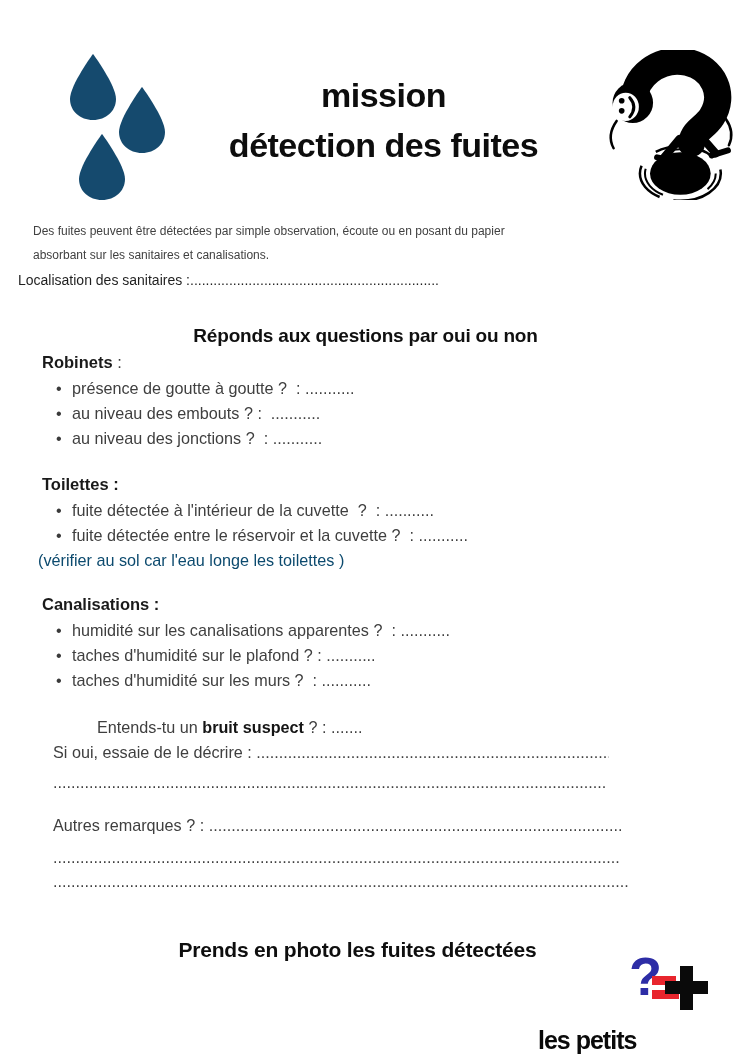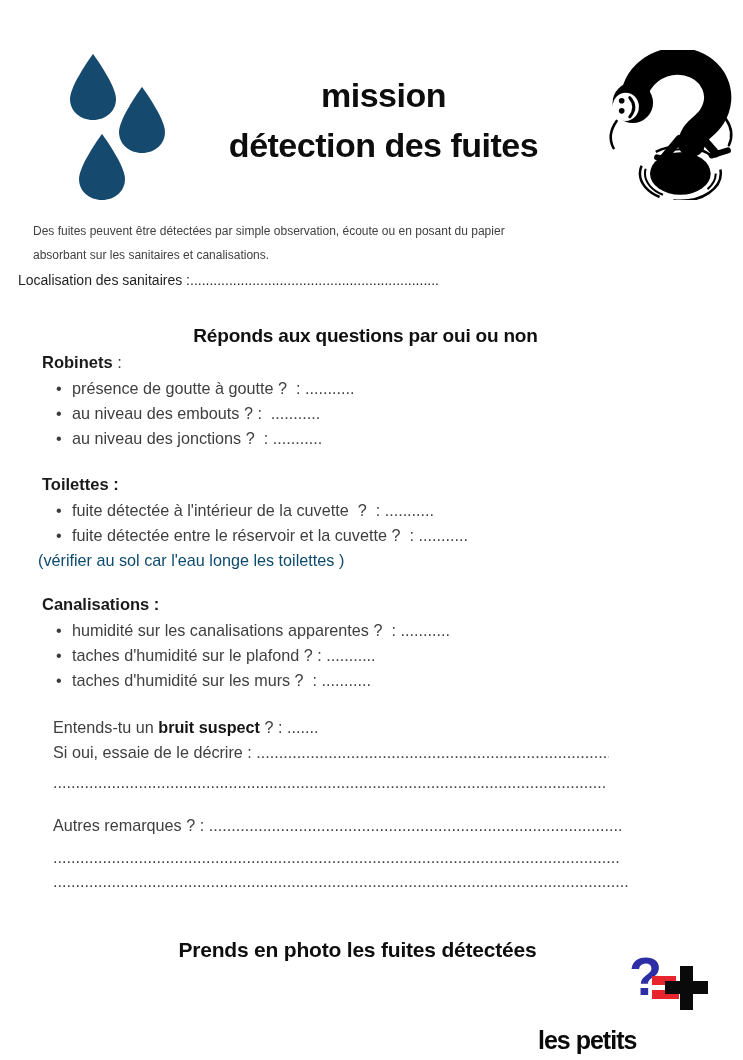--- a/index.html
+++ b/index.html
@@ -31,21 +31,21 @@
   .qlist{list-style:none;margin:0;padding:0 0 0 14px;}
   .qlist li{position:relative;line-height:25px;padding-left:16px;white-space:pre;}
   .qlist li::before{content:"•";position:absolute;left:0;top:0;color:#3a3a3a;}
   .note{margin-left:-4px;line-height:25px;white-space:pre;color:#0c4a6e;}
 
   .sec-robinets{top:353px;}
   .sec-toilettes{top:475px;}
   .sec-canalisations{top:595px;}
 
   .q-line{left:53px;font-size:16.2px;color:#3f3f3f;white-space:pre;overflow:hidden;}
-  .noise{top:718px;width:600px;}
+  .noise{top:718px;width:600px;margin-left:44px;}
   .noise b{color:#151515;}
   .describe{top:743px;width:556px;}
   .dotline1{top:773px;width:552px;}
   .remarks{top:816px;width:570px;}
   .dotline2{top:848px;width:566px;}
   .dotline3{top:872px;width:576px;}
 
   
   .footer-heading{left:0;top:938px;width:743px;text-align:center;transform:translateX(-14px);
     font-weight:700;font-size:21px;color:#0e0e0e;letter-spacing:-0.2px;}

